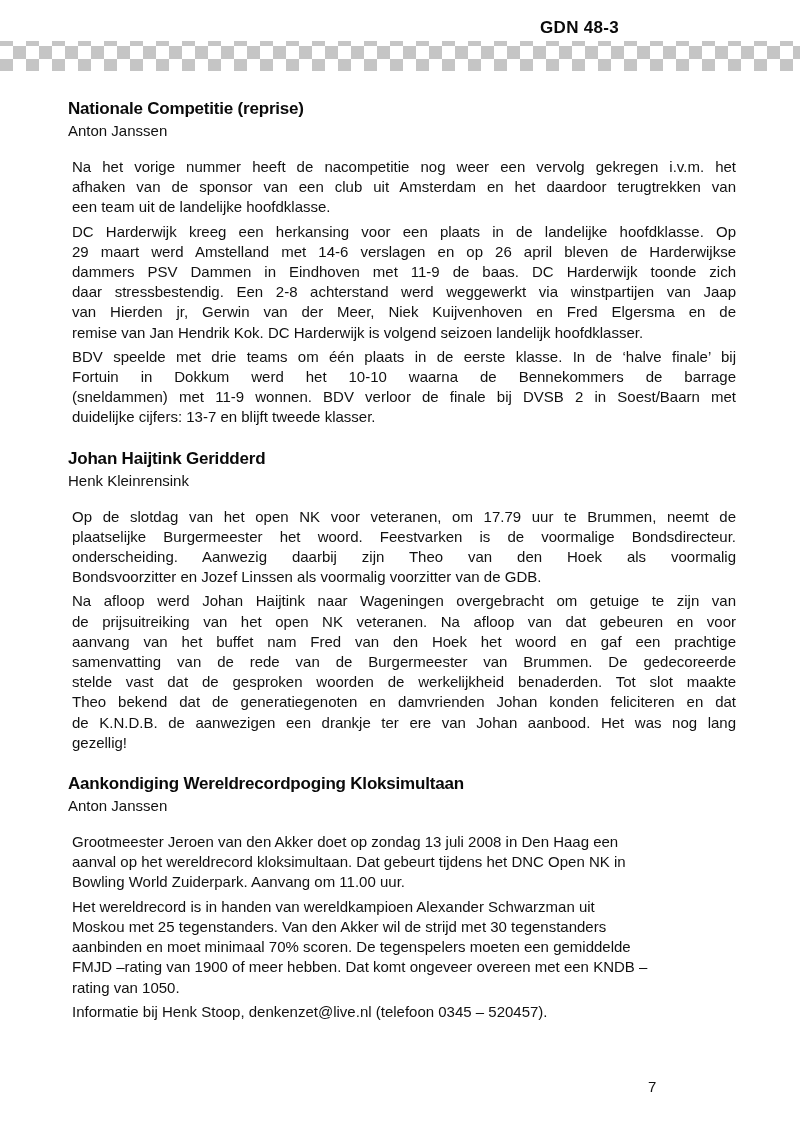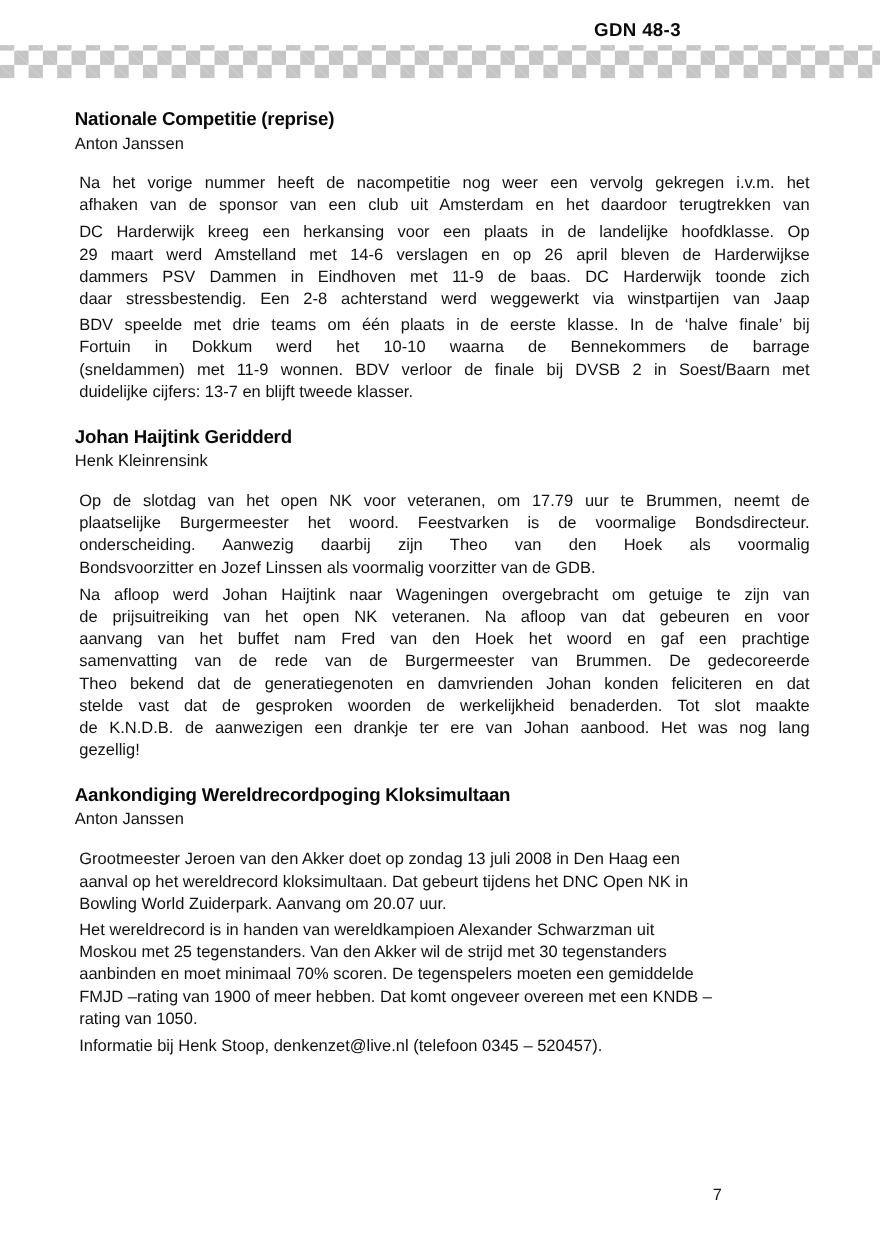--- a/index.html
+++ b/index.html
@@ -72,26 +72,29 @@
 
   <div class="checker-band"></div>
 
   <main class="content">
       <article class="article">
         <h2 class="article-title">Nationale Competitie (reprise)</h2>
         <div class="article-author">Anton Janssen</div>
         <div class="para">
           <div class="line jline">Na het vorige nummer heeft de nacompetitie nog weer een vervolg gekregen i.v.m. het</div>
           <div class="line jline">afhaken van de sponsor van een club uit Amsterdam en het daardoor terugtrekken van</div>
+          <div class="line">een team uit de landelijke hoofdklasse.</div>
         </div>
         <div class="para">
           <div class="line jline">DC Harderwijk kreeg een herkansing voor een plaats in de landelijke hoofdklasse. Op</div>
           <div class="line jline">29 maart werd Amstelland met 14-6 verslagen en op 26 april bleven de Harderwijkse</div>
           <div class="line jline">dammers PSV Dammen in Eindhoven met 11-9 de baas. DC Harderwijk toonde zich</div>
           <div class="line jline">daar stressbestendig. Een 2-8 achterstand werd weggewerkt via winstpartijen van Jaap</div>
+          <div class="line jline">van Hierden jr, Gerwin van der Meer, Niek Kuijvenhoven en Fred Elgersma en de</div>
+          <div class="line">remise van Jan Hendrik Kok. DC Harderwijk is volgend seizoen landelijk hoofdklasser.</div>
         </div>
         <div class="para">
           <div class="line jline">BDV speelde met drie teams om één plaats in de eerste klasse. In de ‘halve finale’ bij</div>
           <div class="line jline">Fortuin in Dokkum werd het 10-10 waarna de Bennekommers de barrage</div>
           <div class="line jline">(sneldammen) met 11-9 wonnen. BDV verloor de finale bij DVSB 2 in Soest/Baarn met</div>
           <div class="line">duidelijke cijfers: 13-7 en blijft tweede klasser.</div>
         </div>
       </article>
       <article class="article">
         <h2 class="article-title">Johan Haijtink Geridderd</h2>
@@ -100,33 +103,33 @@
           <div class="line jline">Op de slotdag van het open NK voor veteranen, om 17.79 uur te Brummen, neemt de</div>
           <div class="line jline">plaatselijke Burgermeester het woord. Feestvarken is de voormalige Bondsdirecteur.</div>
           <div class="line jline">onderscheiding. Aanwezig daarbij zijn Theo van den Hoek als voormalig</div>
           <div class="line">Bondsvoorzitter en Jozef Linssen als voormalig voorzitter van de GDB.</div>
         </div>
         <div class="para">
           <div class="line jline">Na afloop werd Johan Haijtink naar Wageningen overgebracht om getuige te zijn van</div>
           <div class="line jline">de prijsuitreiking van het open NK veteranen. Na afloop van dat gebeuren en voor</div>
           <div class="line jline">aanvang van het buffet nam Fred van den Hoek het woord en gaf een prachtige</div>
           <div class="line jline">samenvatting van de rede van de Burgermeester van Brummen. De gedecoreerde</div>
+          <div class="line jline">stelde vast dat de gesproken woorden de werkelijkheid benaderden. Tot slot maakte</div>
           <div class="line jline">Theo bekend dat de generatiegenoten en damvrienden Johan konden feliciteren en dat</div>
-          <div class="line jline">stelde vast dat de gesproken woorden de werkelijkheid benaderden. Tot slot maakte</div>
           <div class="line jline">de K.N.D.B. de aanwezigen een drankje ter ere van Johan aanbood. Het was nog lang</div>
           <div class="line">gezellig!</div>
         </div>
       </article>
       <article class="article">
         <h2 class="article-title">Aankondiging Wereldrecordpoging Kloksimultaan</h2>
         <div class="article-author">Anton Janssen</div>
         <div class="para">
           <div class="line">Grootmeester Jeroen van den Akker doet op zondag 13 juli 2008 in Den Haag een</div>
           <div class="line">aanval op het wereldrecord kloksimultaan. Dat gebeurt tijdens het DNC Open NK in</div>
-          <div class="line">Bowling World Zuiderpark. Aanvang om 20.07 uur.</div>
+          <div class="line">Bowling World Zuiderpark. Aanvang om 11.00 uur.</div>
         </div>
         <div class="para">
           <div class="line">Het wereldrecord is in handen van wereldkampioen Alexander Schwarzman uit</div>
           <div class="line">Moskou met 25 tegenstanders. Van den Akker wil de strijd met 30 tegenstanders</div>
           <div class="line">aanbinden en moet minimaal 70% scoren. De tegenspelers moeten een gemiddelde</div>
           <div class="line">FMJD –rating van 1900 of meer hebben. Dat komt ongeveer overeen met een KNDB –</div>
           <div class="line">rating van 1050.</div>
         </div>
         <div class="para">
           <div class="line">Informatie bij Henk Stoop, denkenzet@live.nl (telefoon 0345 – 520457).</div>

